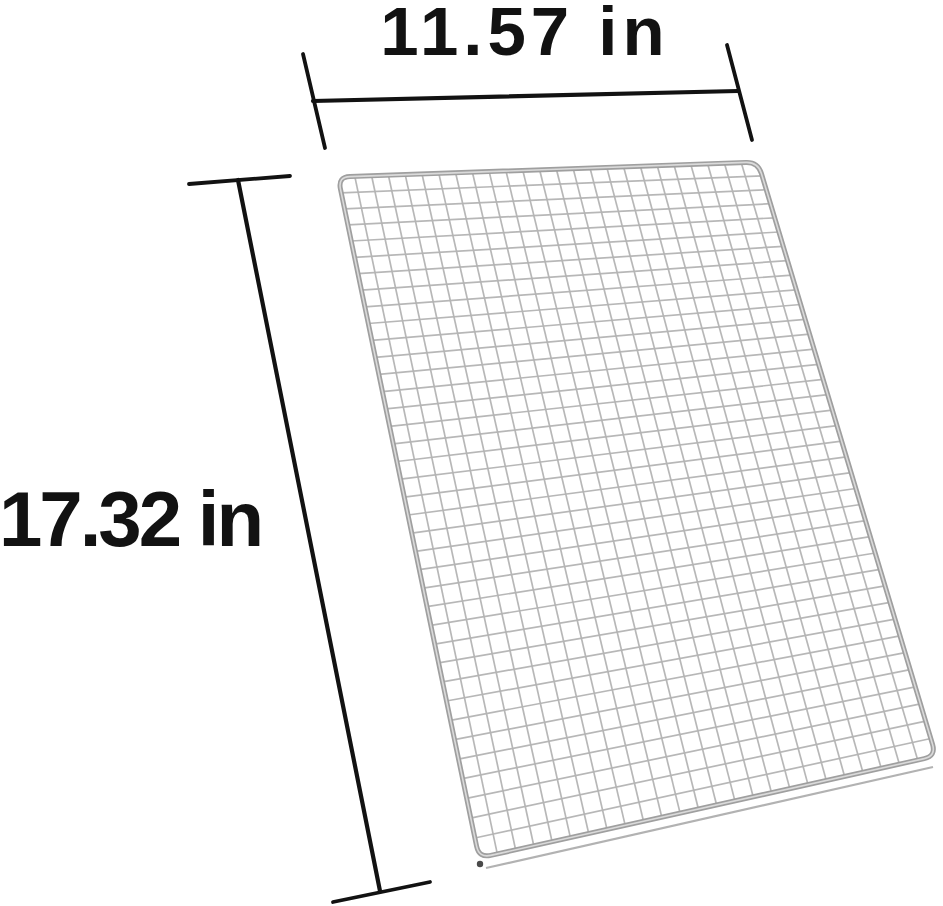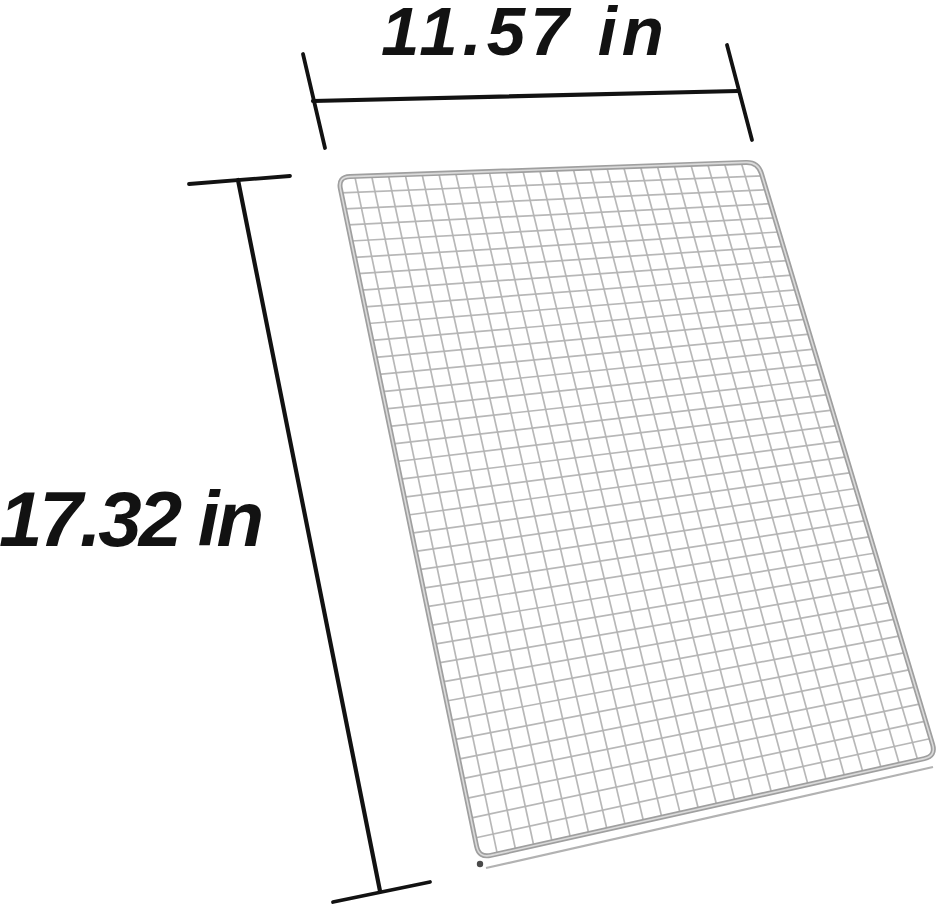--- a/index.html
+++ b/index.html
@@ -2,21 +2,21 @@
 <html style="--dim: #121212;"><head>
 <meta charset="utf-8">
 <style>
   html, body {
     margin: 0; padding: 0;
     width: 943px; height: 906px;
     background: #ffffff;
     overflow: hidden;
     font-family: "Liberation Sans", "DejaVu Sans", sans-serif;
   }
-  .stage { position: absolute; left: 0; top: 0; width: 943px; height: 906px; font-style: italic; }
+  .stage { position: absolute; left: 0; top: 0; width: 943px; height: 906px; }
   svg#canvas { position: absolute; left: 0; top: 0; }
   .dim { stroke: var(--dim, #121212); fill: none; stroke-linecap: round; }
   .dim-rule  { stroke-width: 4.2; }
   .dim-tick  { stroke-width: 3.8; }
   .dim-label {
     position: absolute;
     color: var(--dim, #121212);
     font-weight: 700;
     text-align: center;
     white-space: nowrap;

